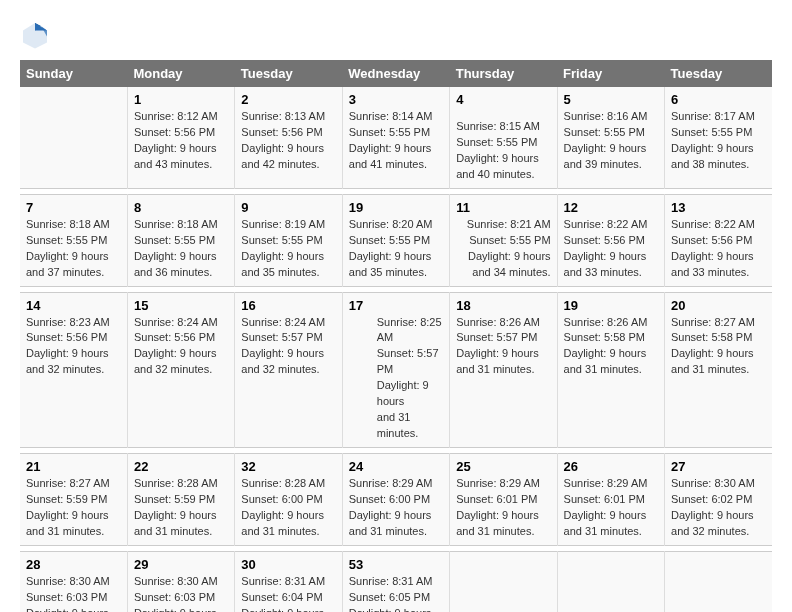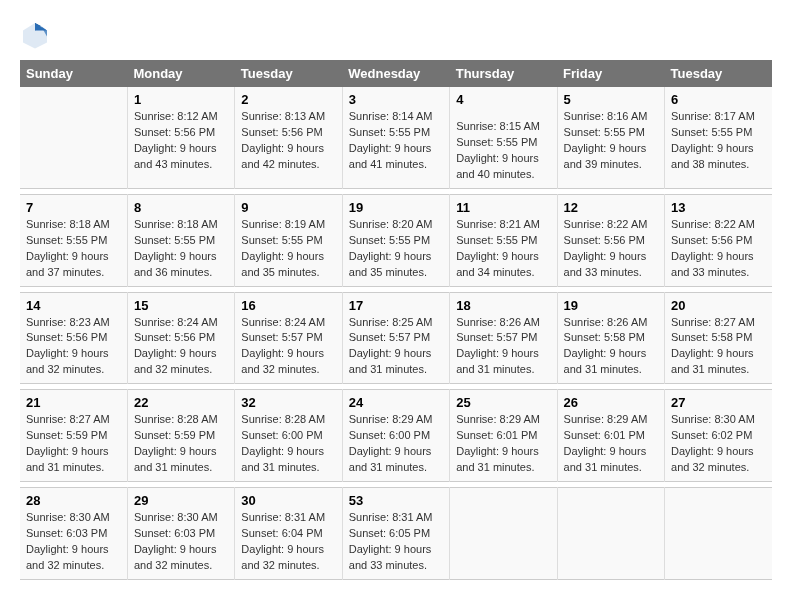--- a/index.html
+++ b/index.html
@@ -202,21 +202,21 @@
         </td>
         <td>
           <span class="day-num">19</span>
           <div class="day-info" style="white-space: pre-line;">Sunrise: 8:20 AM
 Sunset: 5:55 PM
 Daylight: 9 hours
 and 35 minutes.</div>
         </td>
         <td>
           <span class="day-num">11</span>
-          <div class="day-info" style="white-space: pre-line;">Sunrise: 8:21 AM
+          <div class="day-info" style="white-space: pre-line; text-align: right;">Sunrise: 8:21 AM
 Sunset: 5:55 PM
 Daylight: 9 hours
 and 34 minutes.</div>
         </td>
         <td>
           <span class="day-num">12</span>
           <div class="day-info" style="white-space: pre-line;">Sunrise: 8:22 AM
 Sunset: 5:56 PM
 Daylight: 9 hours
 and 33 minutes.</div>
@@ -249,21 +249,21 @@
         </td>
         <td>
           <span class="day-num">16</span>
           <div class="day-info" style="white-space: pre-line;">Sunrise: 8:24 AM
 Sunset: 5:57 PM
 Daylight: 9 hours
 and 32 minutes.</div>
         </td>
         <td>
           <span class="day-num">17</span>
-          <div class="day-info" style="white-space: pre-line;">Sunrise: 8:25 AM
+          <div class="day-info" style="white-space: pre-line; margin-left: 28px;">Sunrise: 8:25 AM
 Sunset: 5:57 PM
 Daylight: 9 hours
 and 31 minutes.</div>
         </td>
         <td>
           <span class="day-num">18</span>
           <div class="day-info" style="white-space: pre-line;">Sunrise: 8:26 AM
 Sunset: 5:57 PM
 Daylight: 9 hours
 and 31 minutes.</div>

